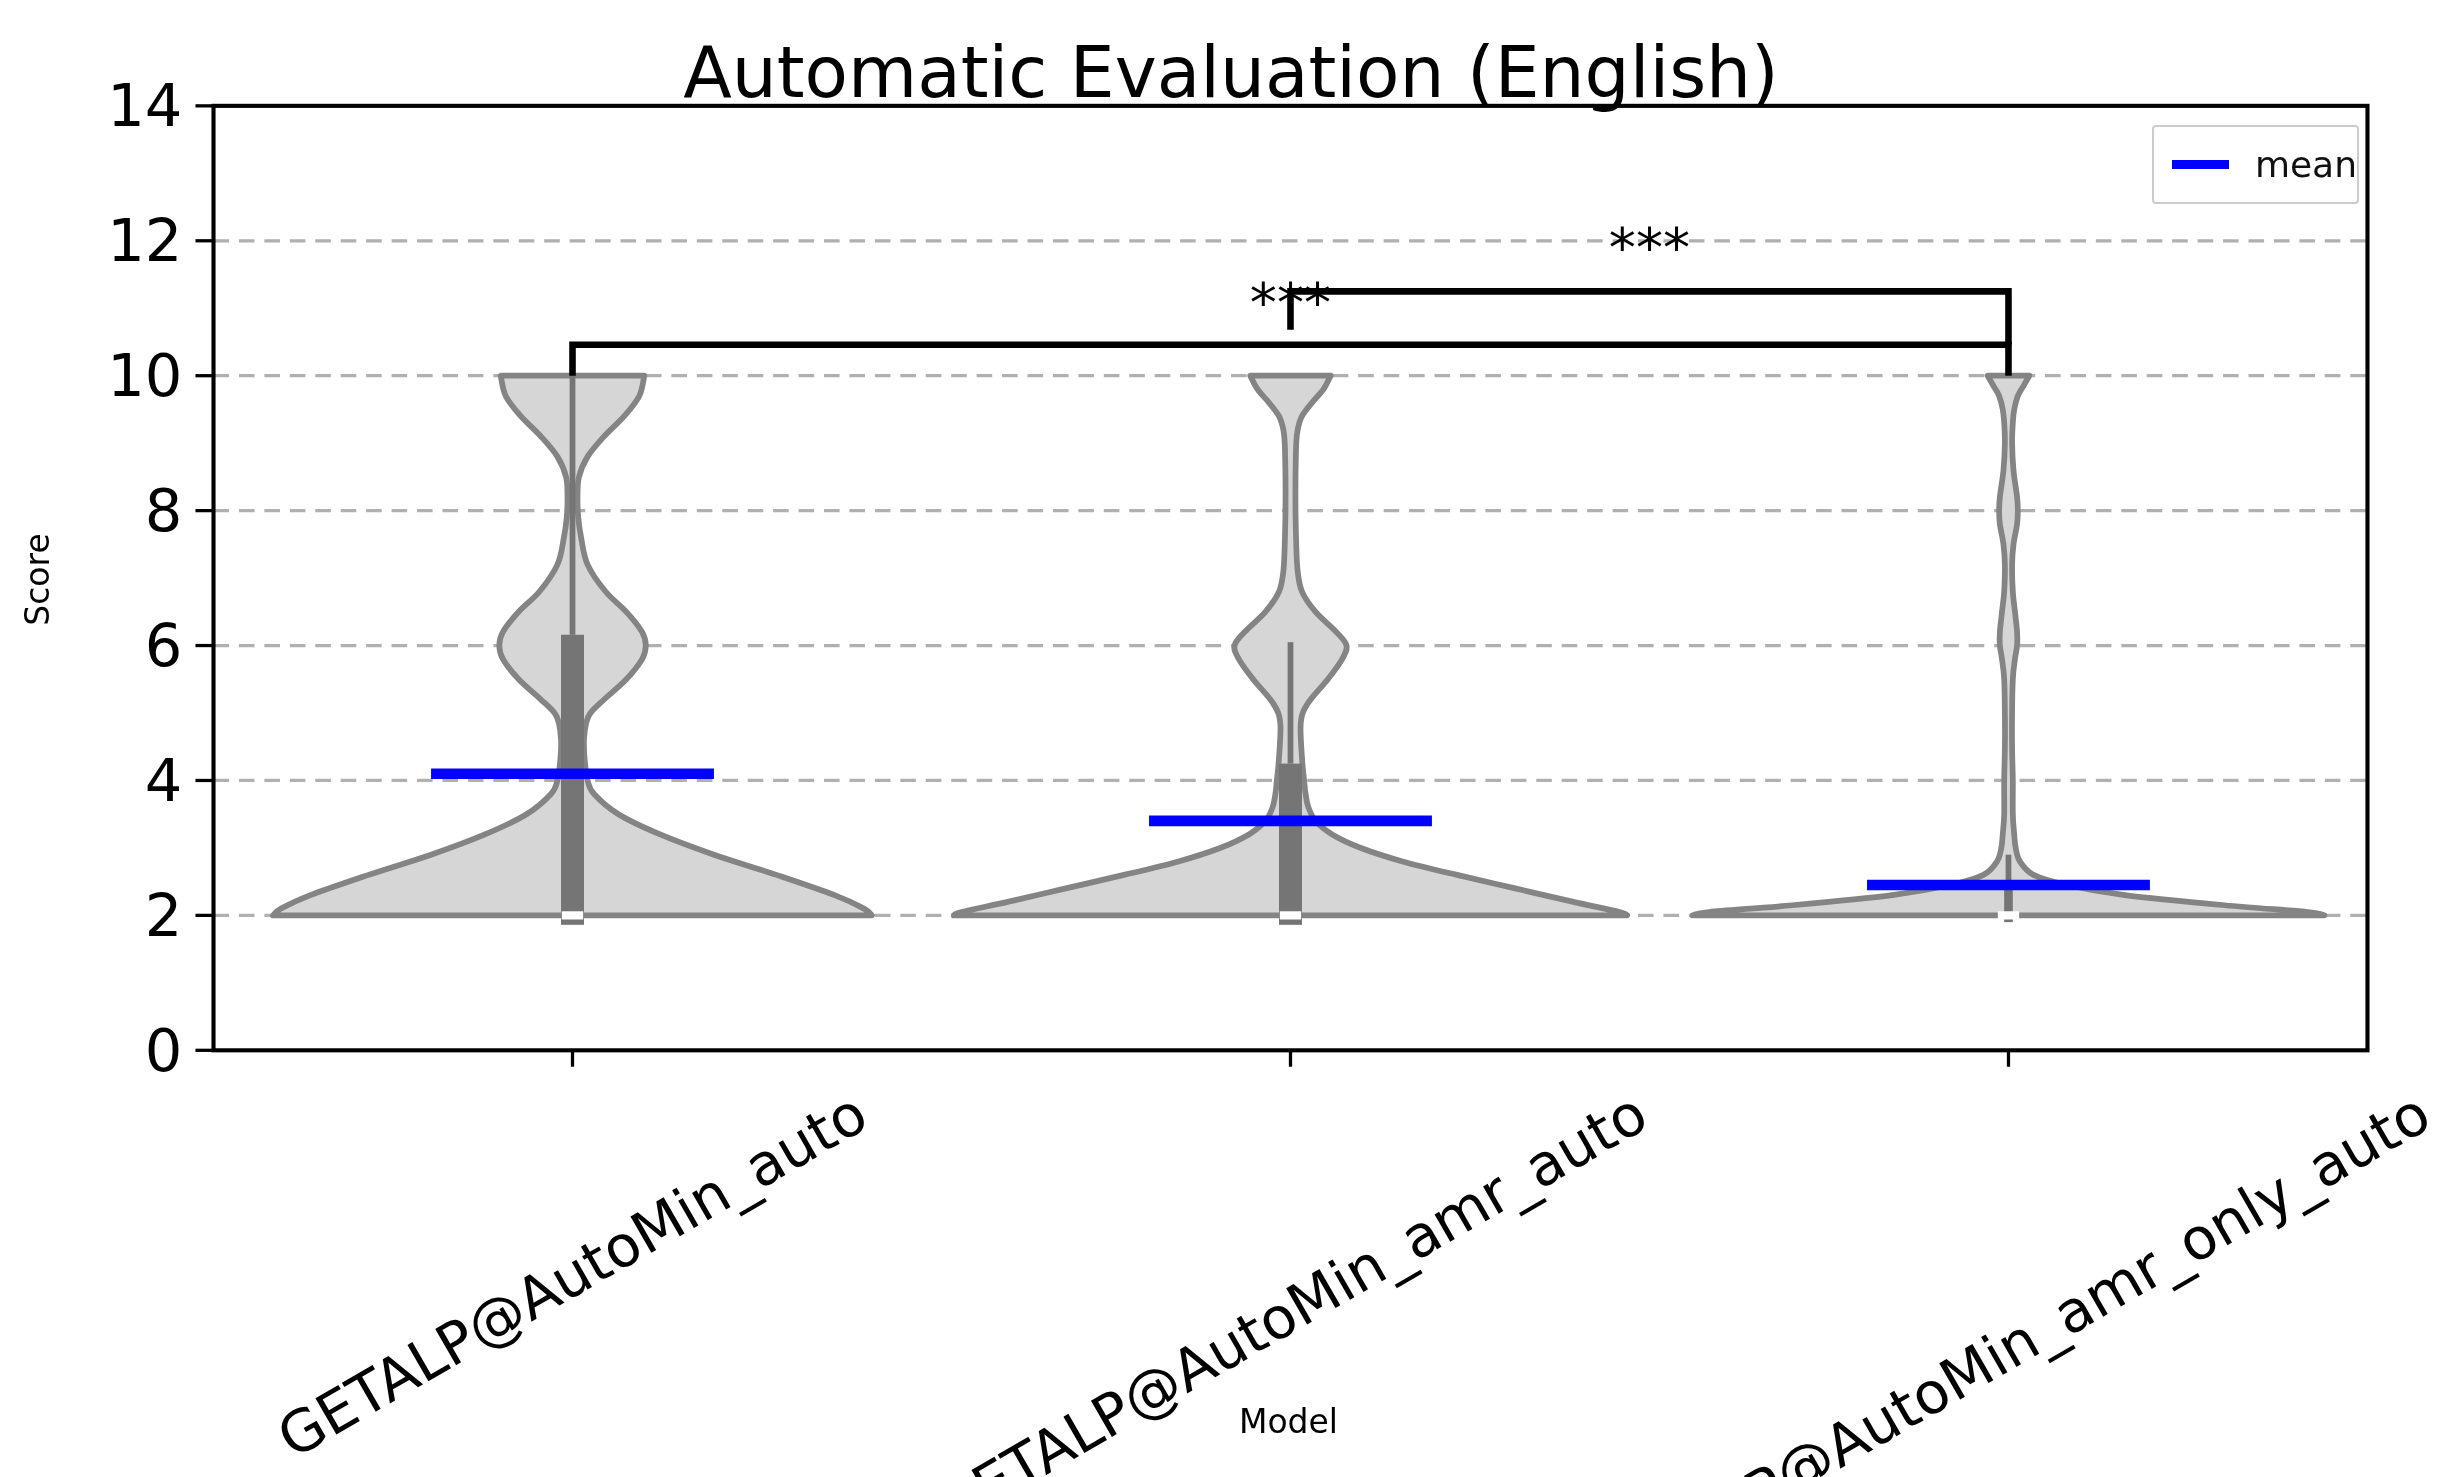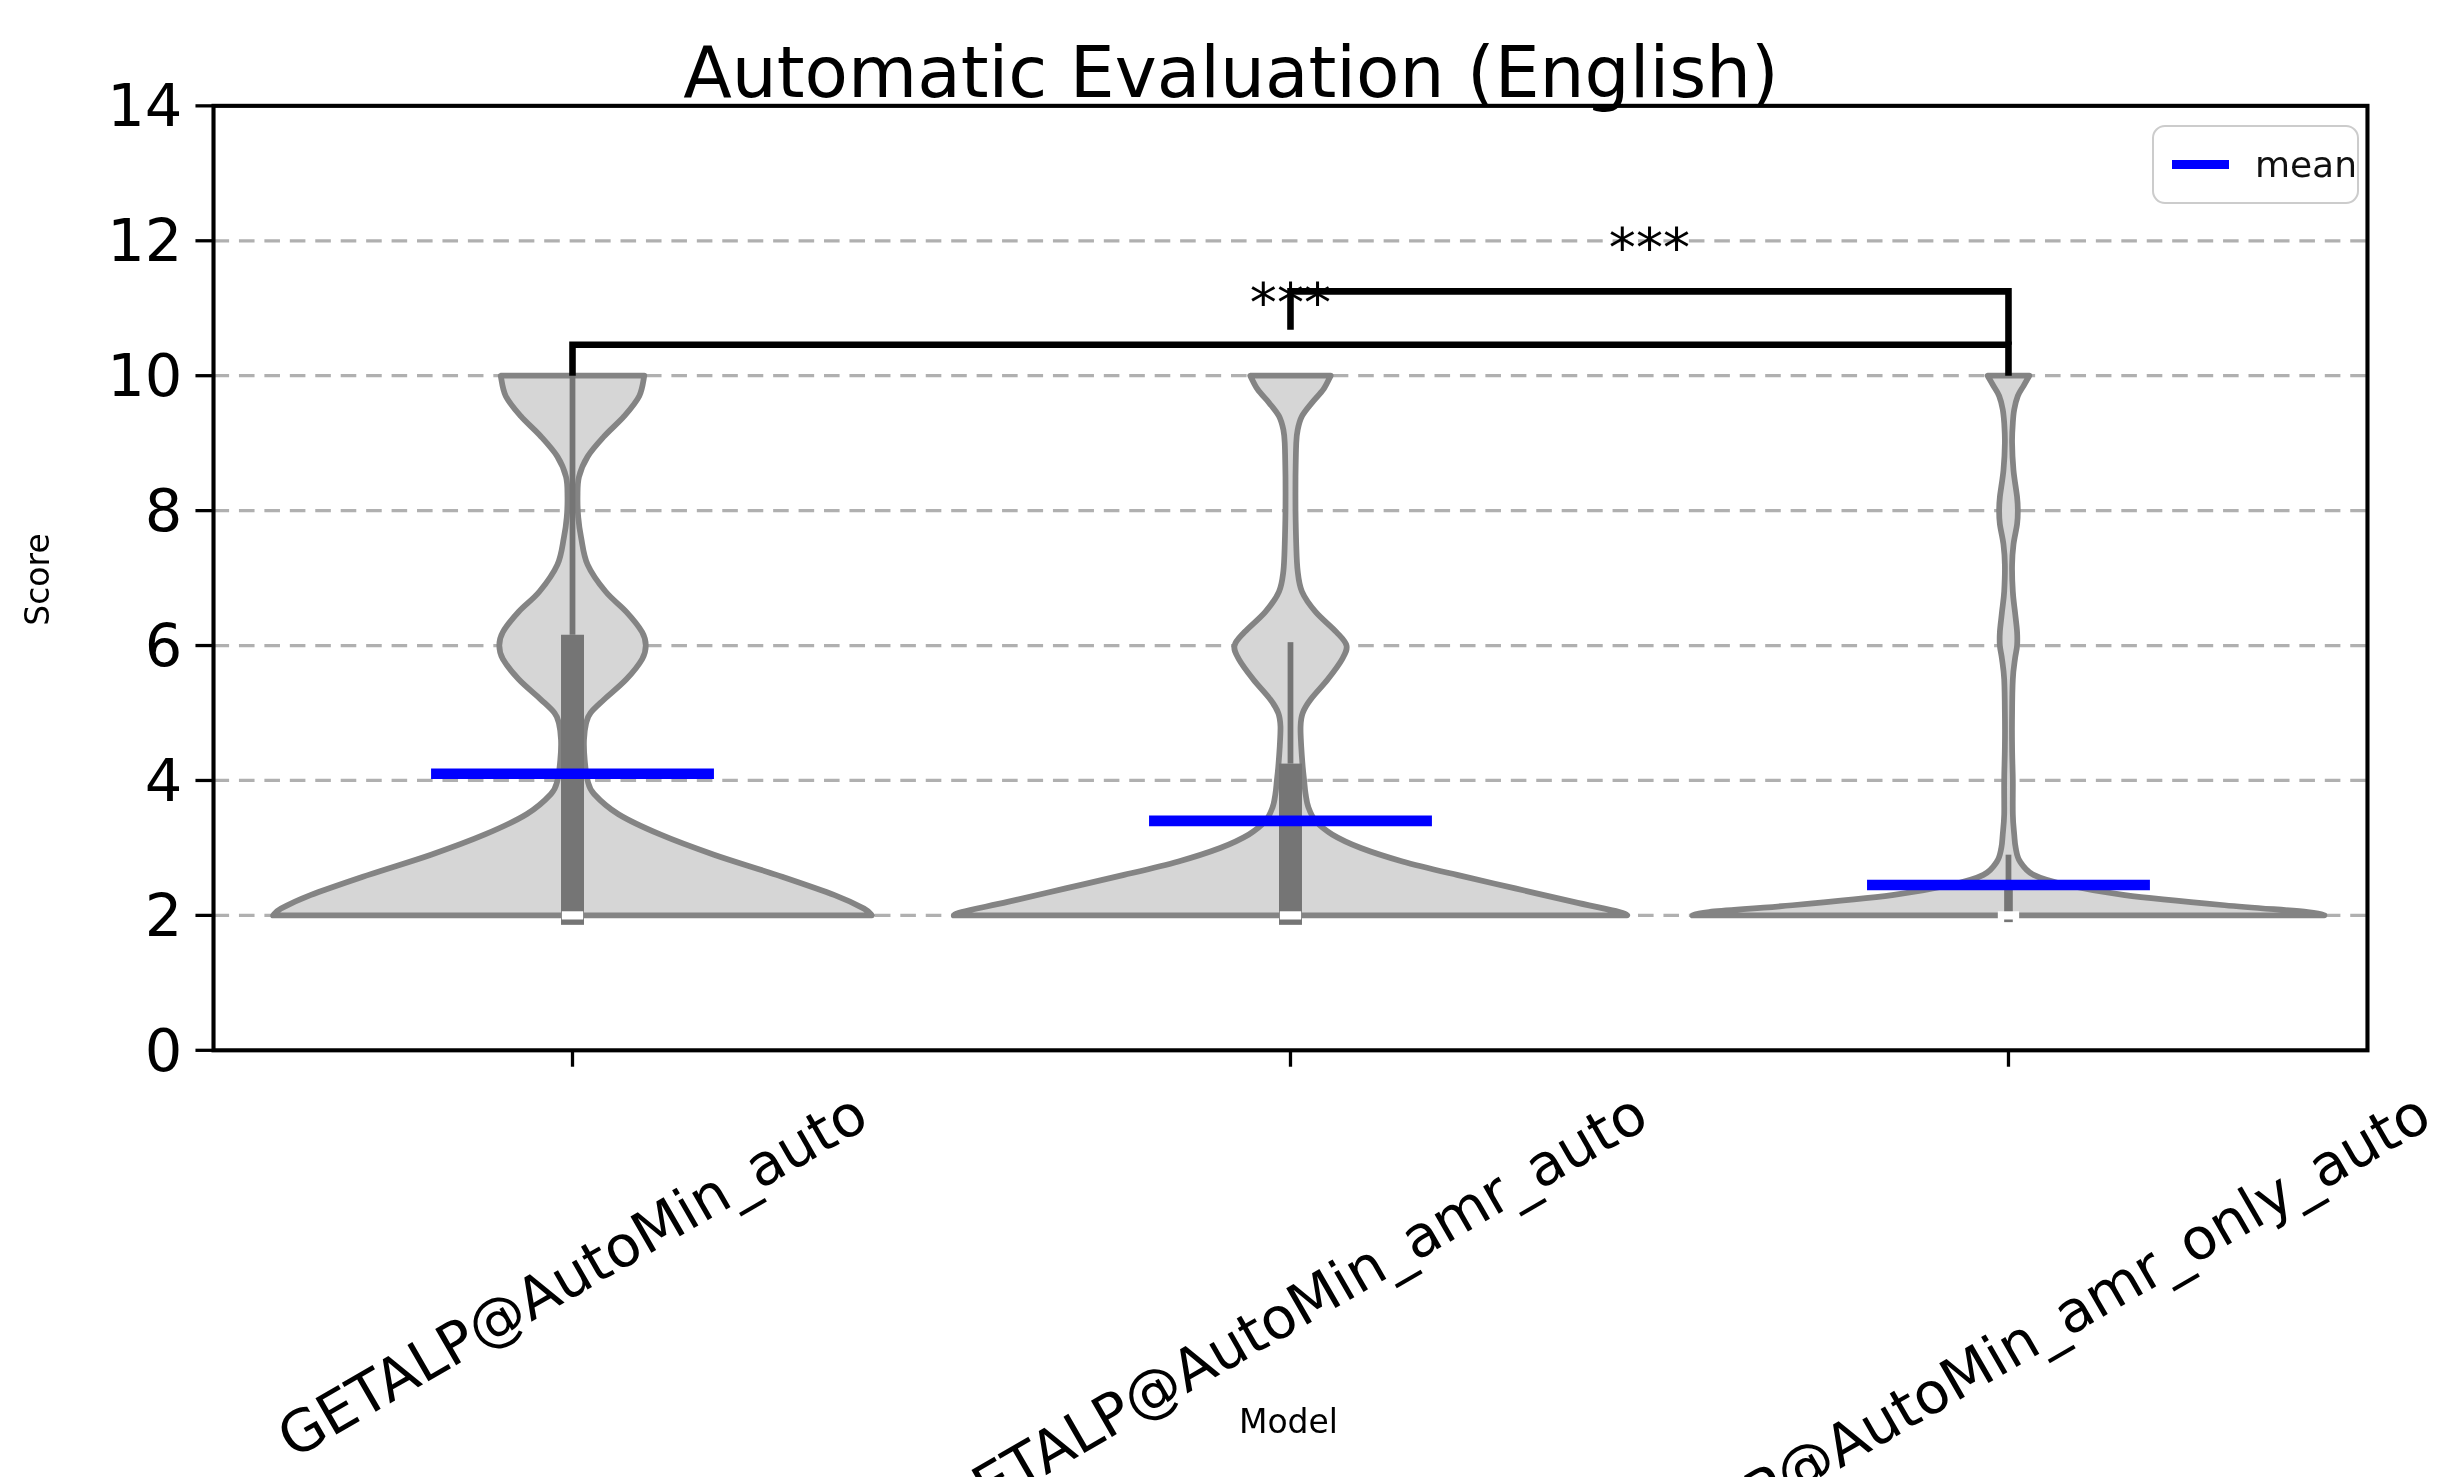--- a/index.html
+++ b/index.html
@@ -5,21 +5,21 @@
   html,body{margin:0;padding:0;background:#ffffff;}
   #figure{position:relative;width:2462px;height:1477px;background:#ffffff;
           font-family:"DejaVu Sans","Liberation Sans",sans-serif;overflow:hidden;}
   #plot-svg{position:absolute;left:0;top:0;}
   .overlay{position:absolute;color:#000;}
   #chart-title{left:0;top:34px;width:2462px;text-align:center;font-size:71px;line-height:1.1;}
   #y-axis-label{left:-250px;top:560px;width:575px;text-align:center;font-size:33px;
                 transform:rotate(-90deg);}
   #x-axis-label{left:0;top:1402px;width:2577px;text-align:center;font-size:33px;}
   #legend-box{left:2152px;top:125px;width:207px;height:79px;border:2.5px solid #cccccc;
-              border-radius:13px;background:#ffffff;display:flex;align-items:center;
+              border-radius:4px;background:#ffffff;display:flex;align-items:center;
               padding:0 0 0 18px;box-sizing:border-box;}
   #legend-swatch{display:inline-block;width:66px;height:9.8px;background:#0000ff;}
   #legend-label{font-size:36px;margin-left:26px;color:#111;}
   text{font-family:"DejaVu Sans","Liberation Sans",sans-serif;}
 </style>
 </head>
 <body>
 
 <div id="figure">
   <svg id="plot-svg" width="2462" height="1477" viewBox="0 0 3000 1800">

